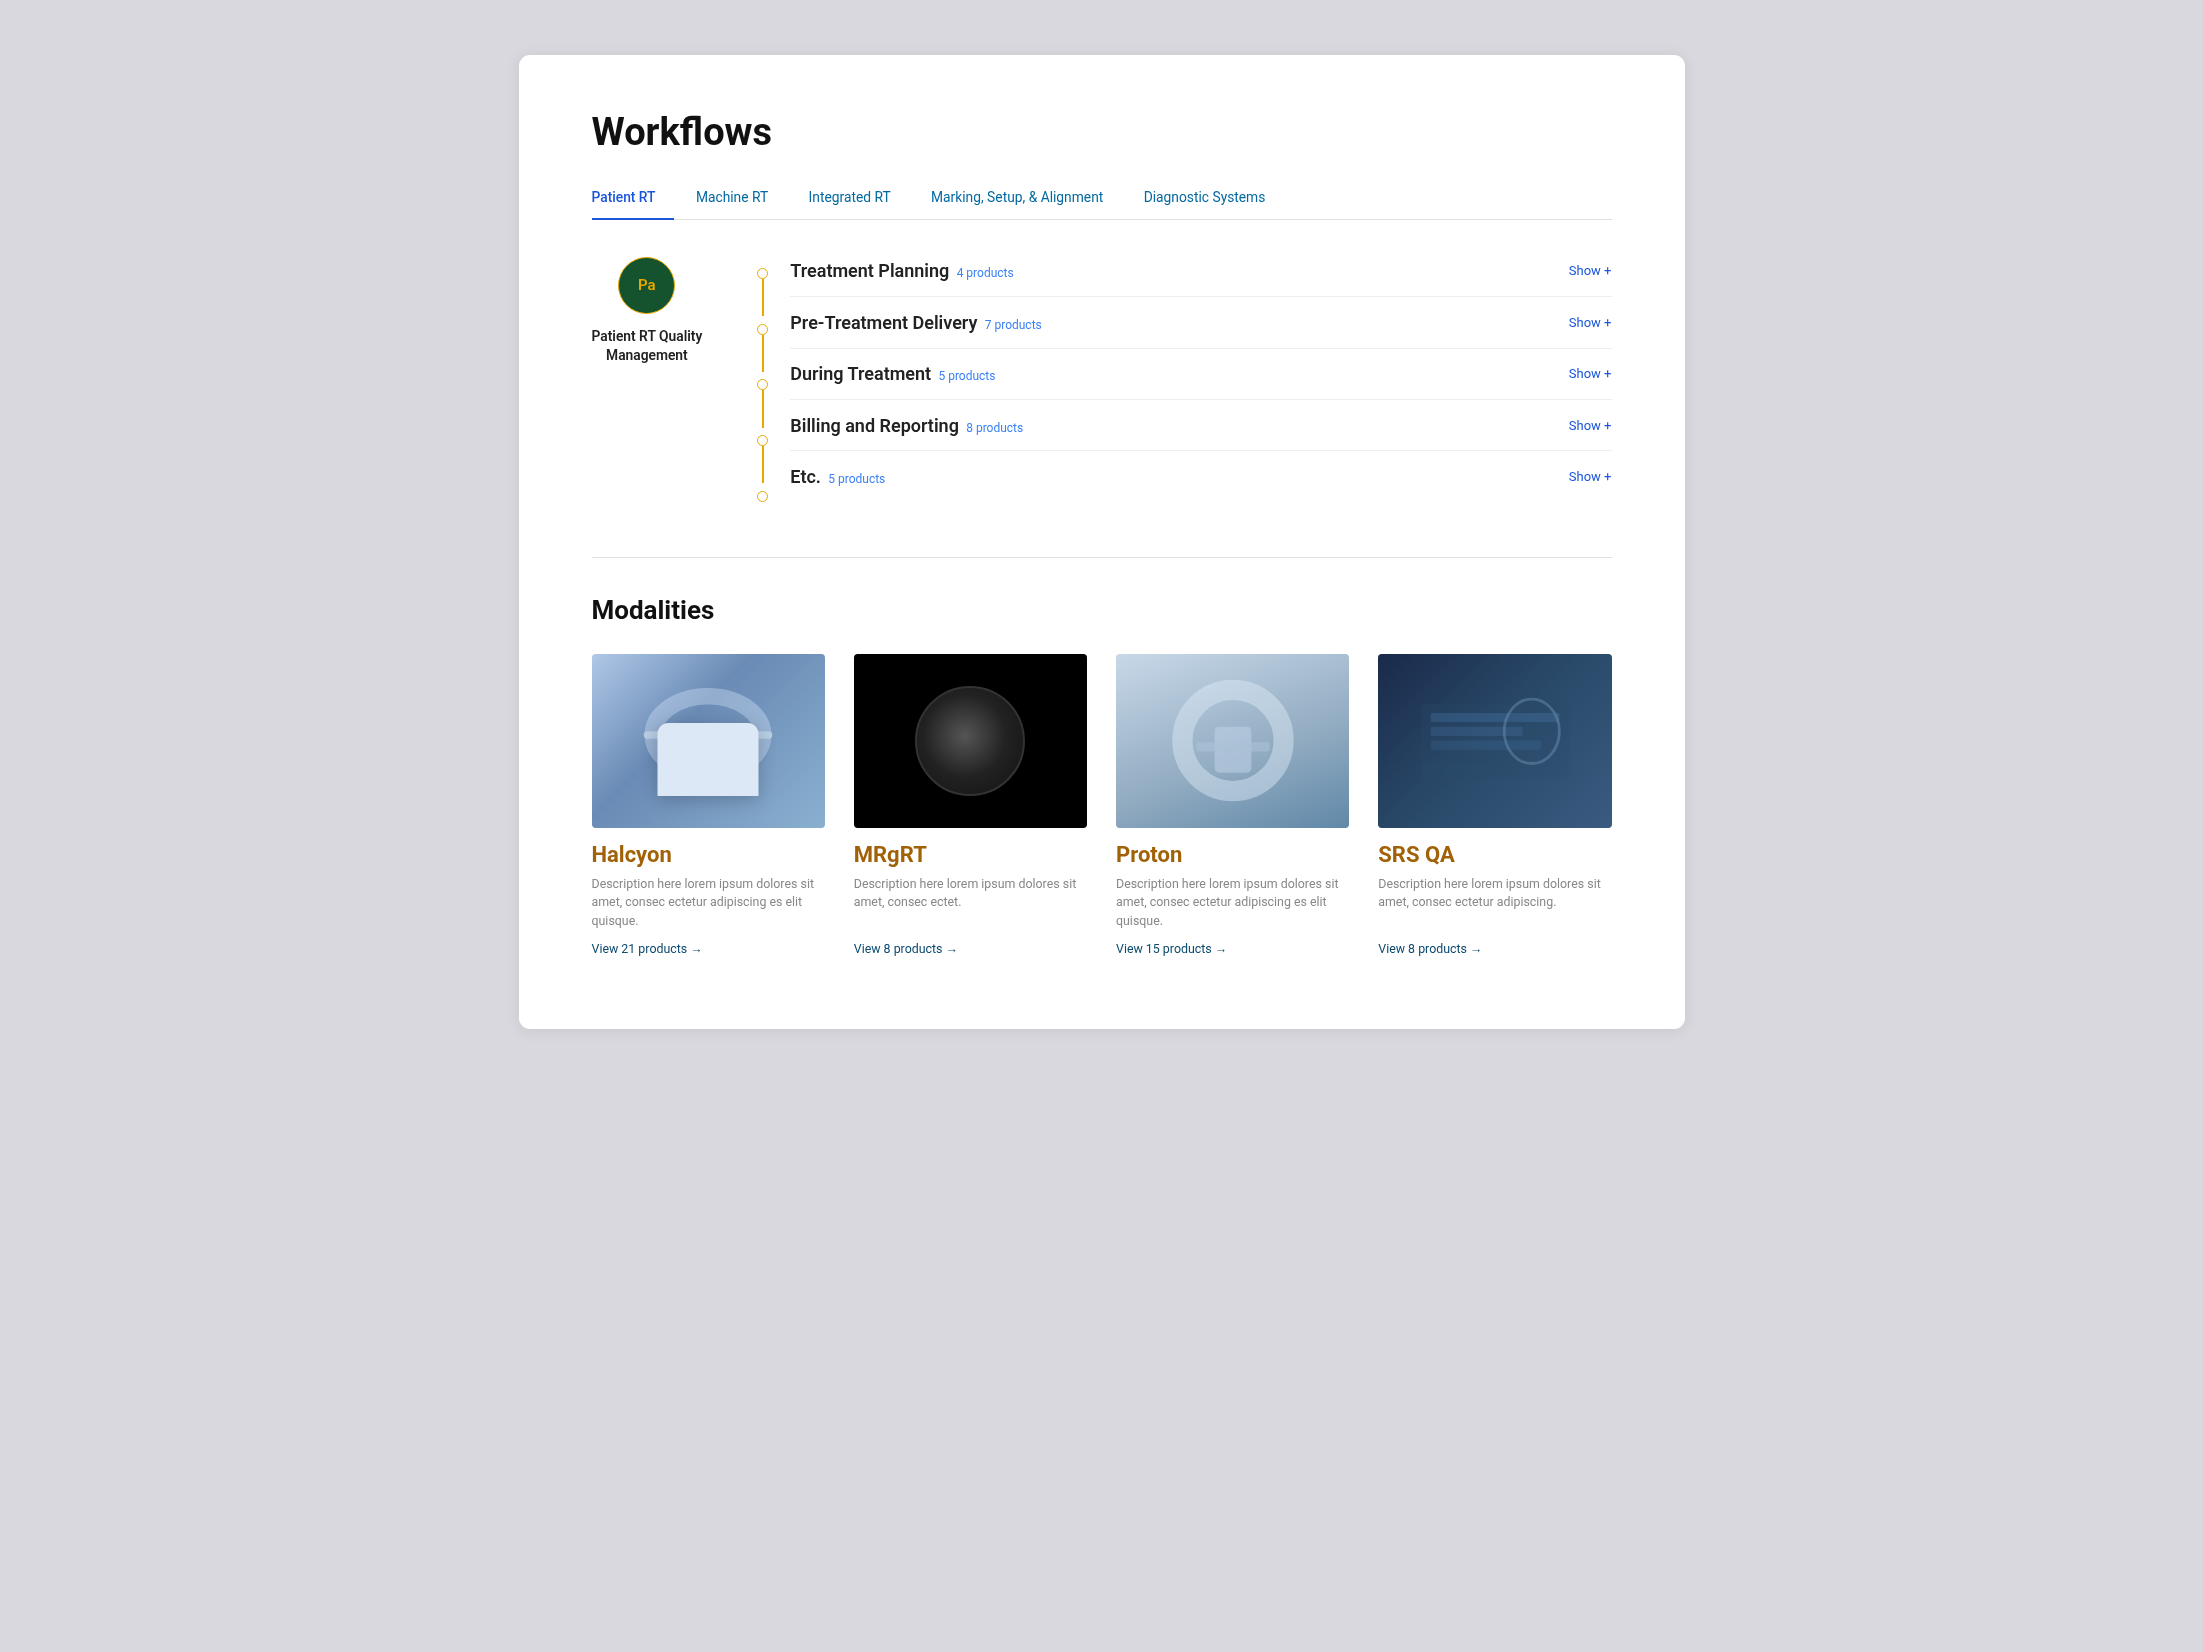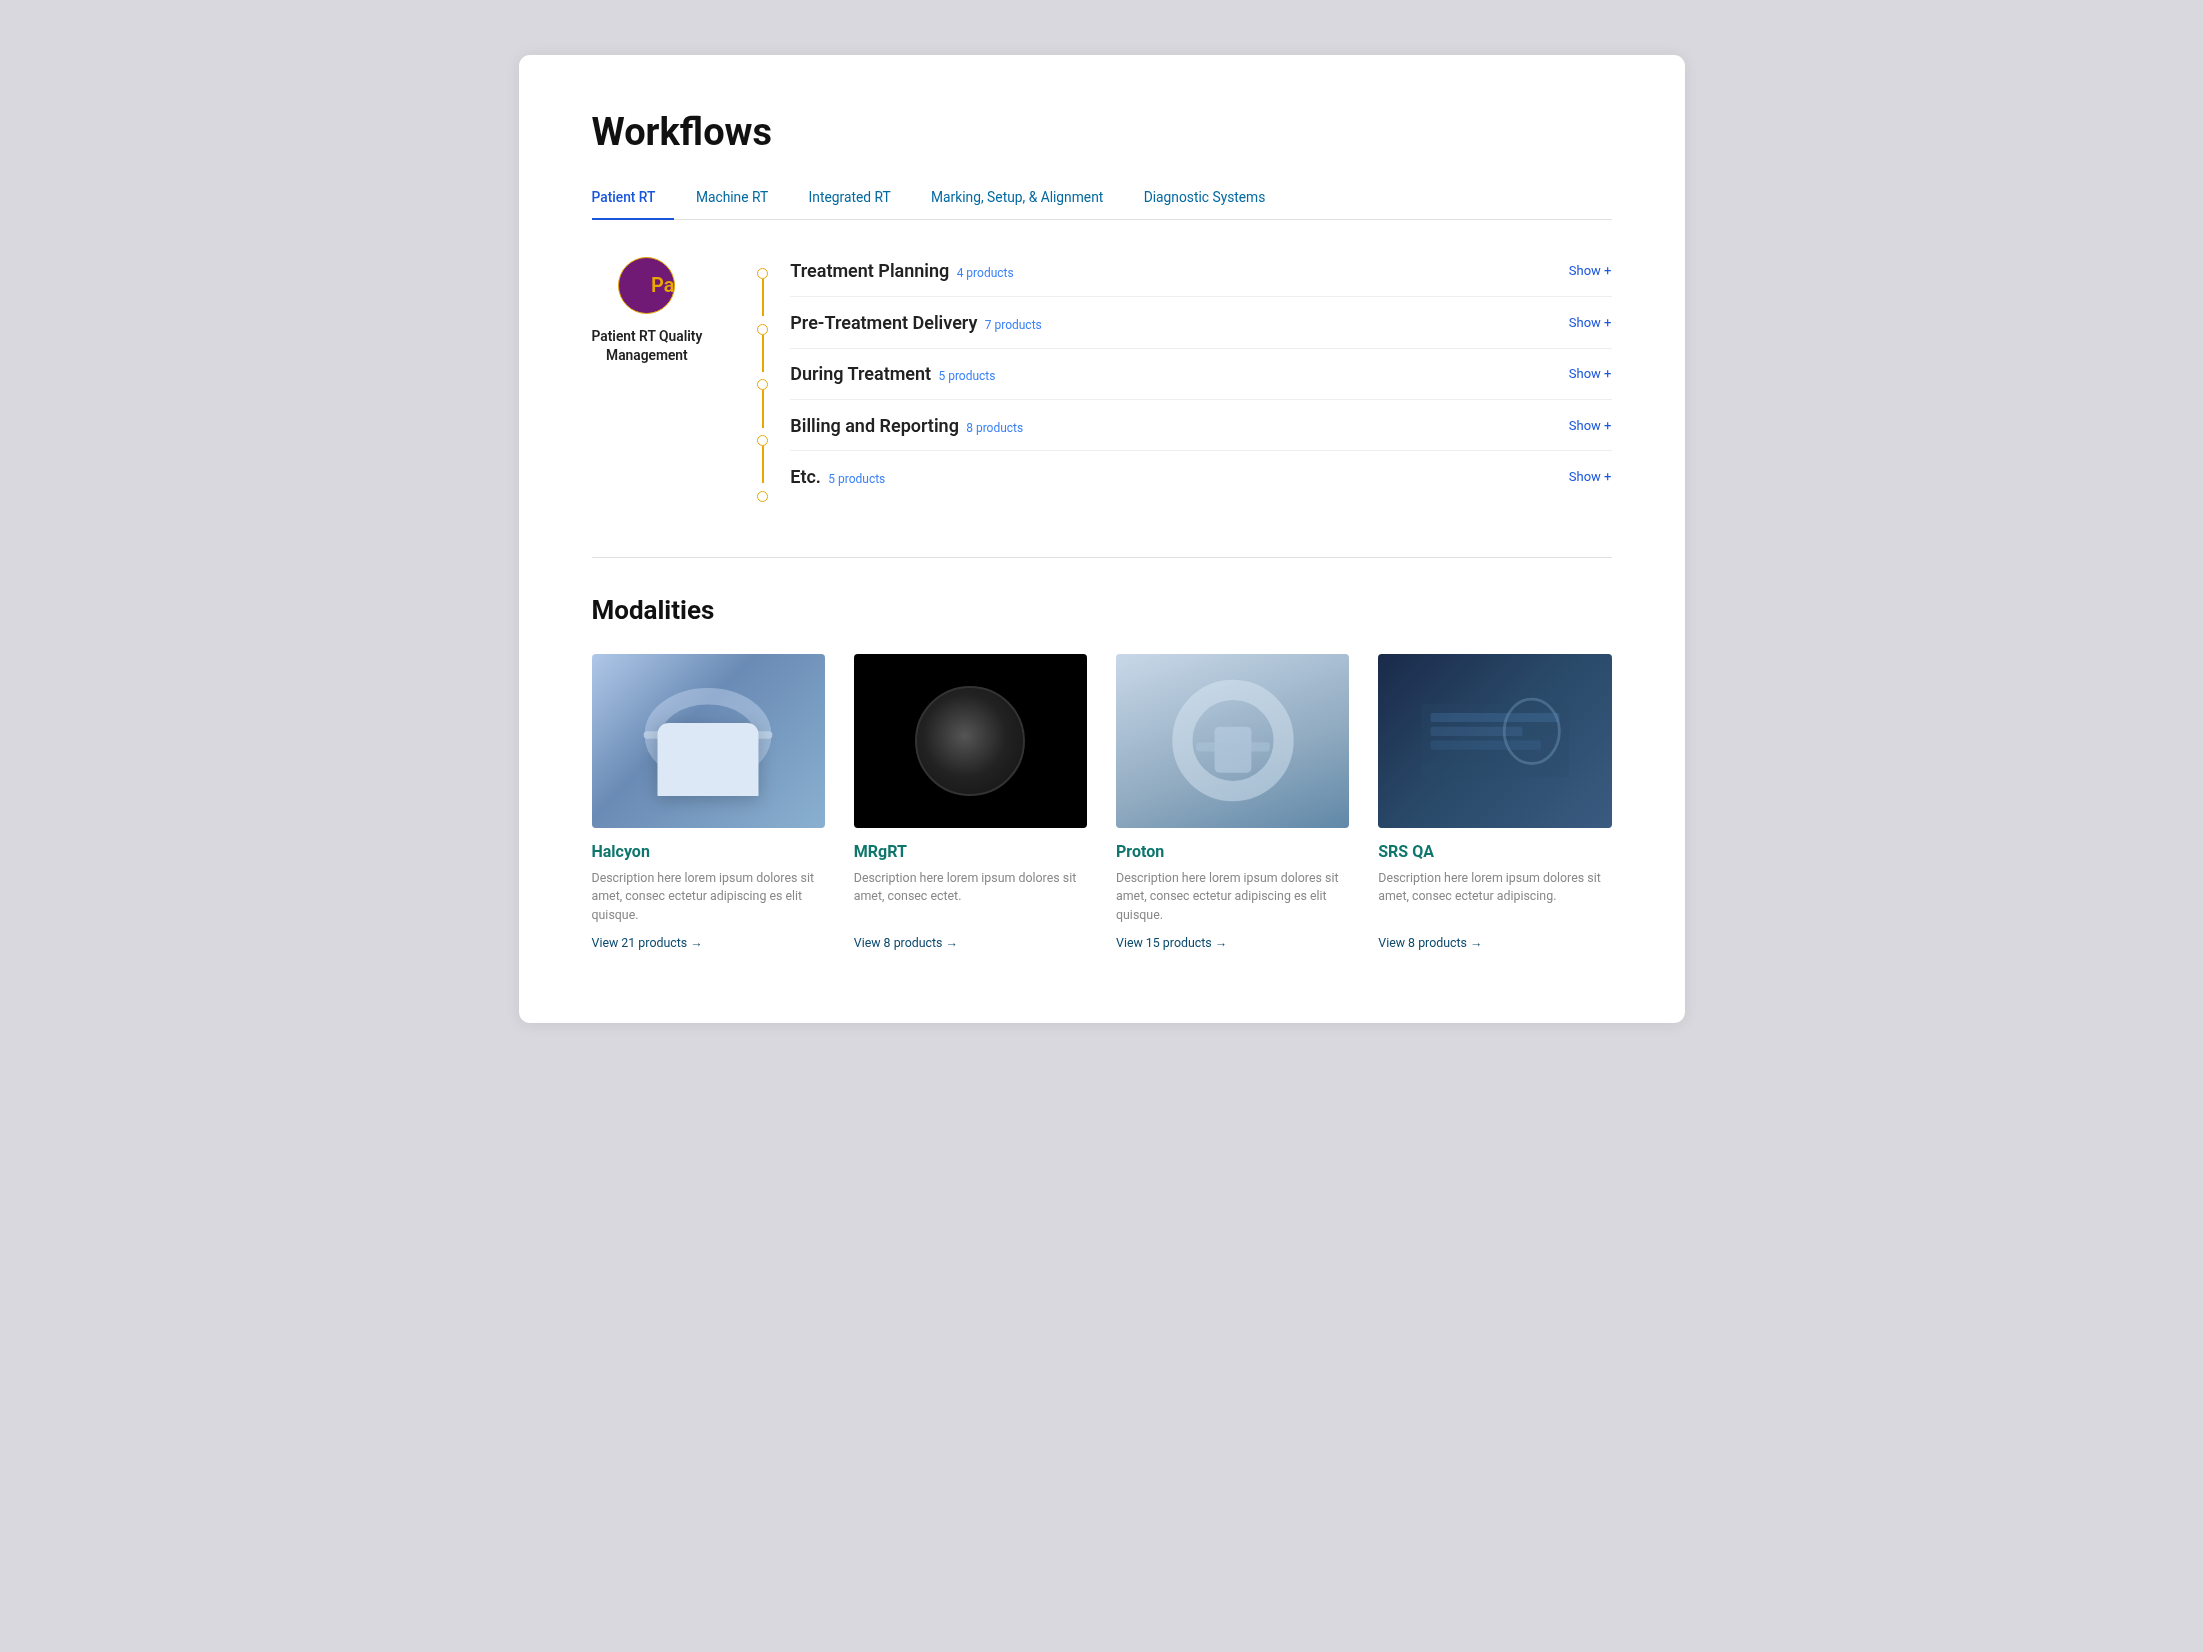--- a/index.html
+++ b/index.html
@@ -60,26 +60,26 @@
       align-items: center;
       min-width: 110px;
     }
     .workflow-icon-circle {
       width: 57px;
       height: 57px;
       border-radius: 50%;
       border: 1.8px solid #e8a800;
       display: flex;
       align-items: center;
-      justify-content: flex-end;
-      font-size: 20px;
+      justify-content: center;
+      font-size: 15px;
       font-weight: 600;
       color: #e8a800;
       margin-bottom: 13px;
-      background: #701a75;
+      background: #14532d;
     }
     .workflow-label {
       font-size: 13.8px;
       font-weight: 600;
       color: #222;
       text-align: center;
       line-height: 1.4;
     }
     
     .workflow-items {
@@ -213,23 +213,23 @@
     }
     .img-proton {
       background: linear-gradient(160deg, #c8d8e8 0%, #90aac0 60%, #6088a8 100%);
       position: relative;
     }
     .img-srsqa {
       background: linear-gradient(135deg, #1a2a4a 0%, #2a4a6a 50%, #3a5a80 100%);
       position: relative;
     }
     .modality-name {
-      font-size: 16px;
+      font-size: 22px;
       font-weight: 700;
-      color: #0f766e;
+      color: #a16207;
       margin-bottom: 7.3px;
     }
     .modality-desc {
       font-size: 12.4px;
       color: #888;
       line-height: 1.5;
       margin-bottom: 11px;
       flex: 1;
     }
     .view-link {

